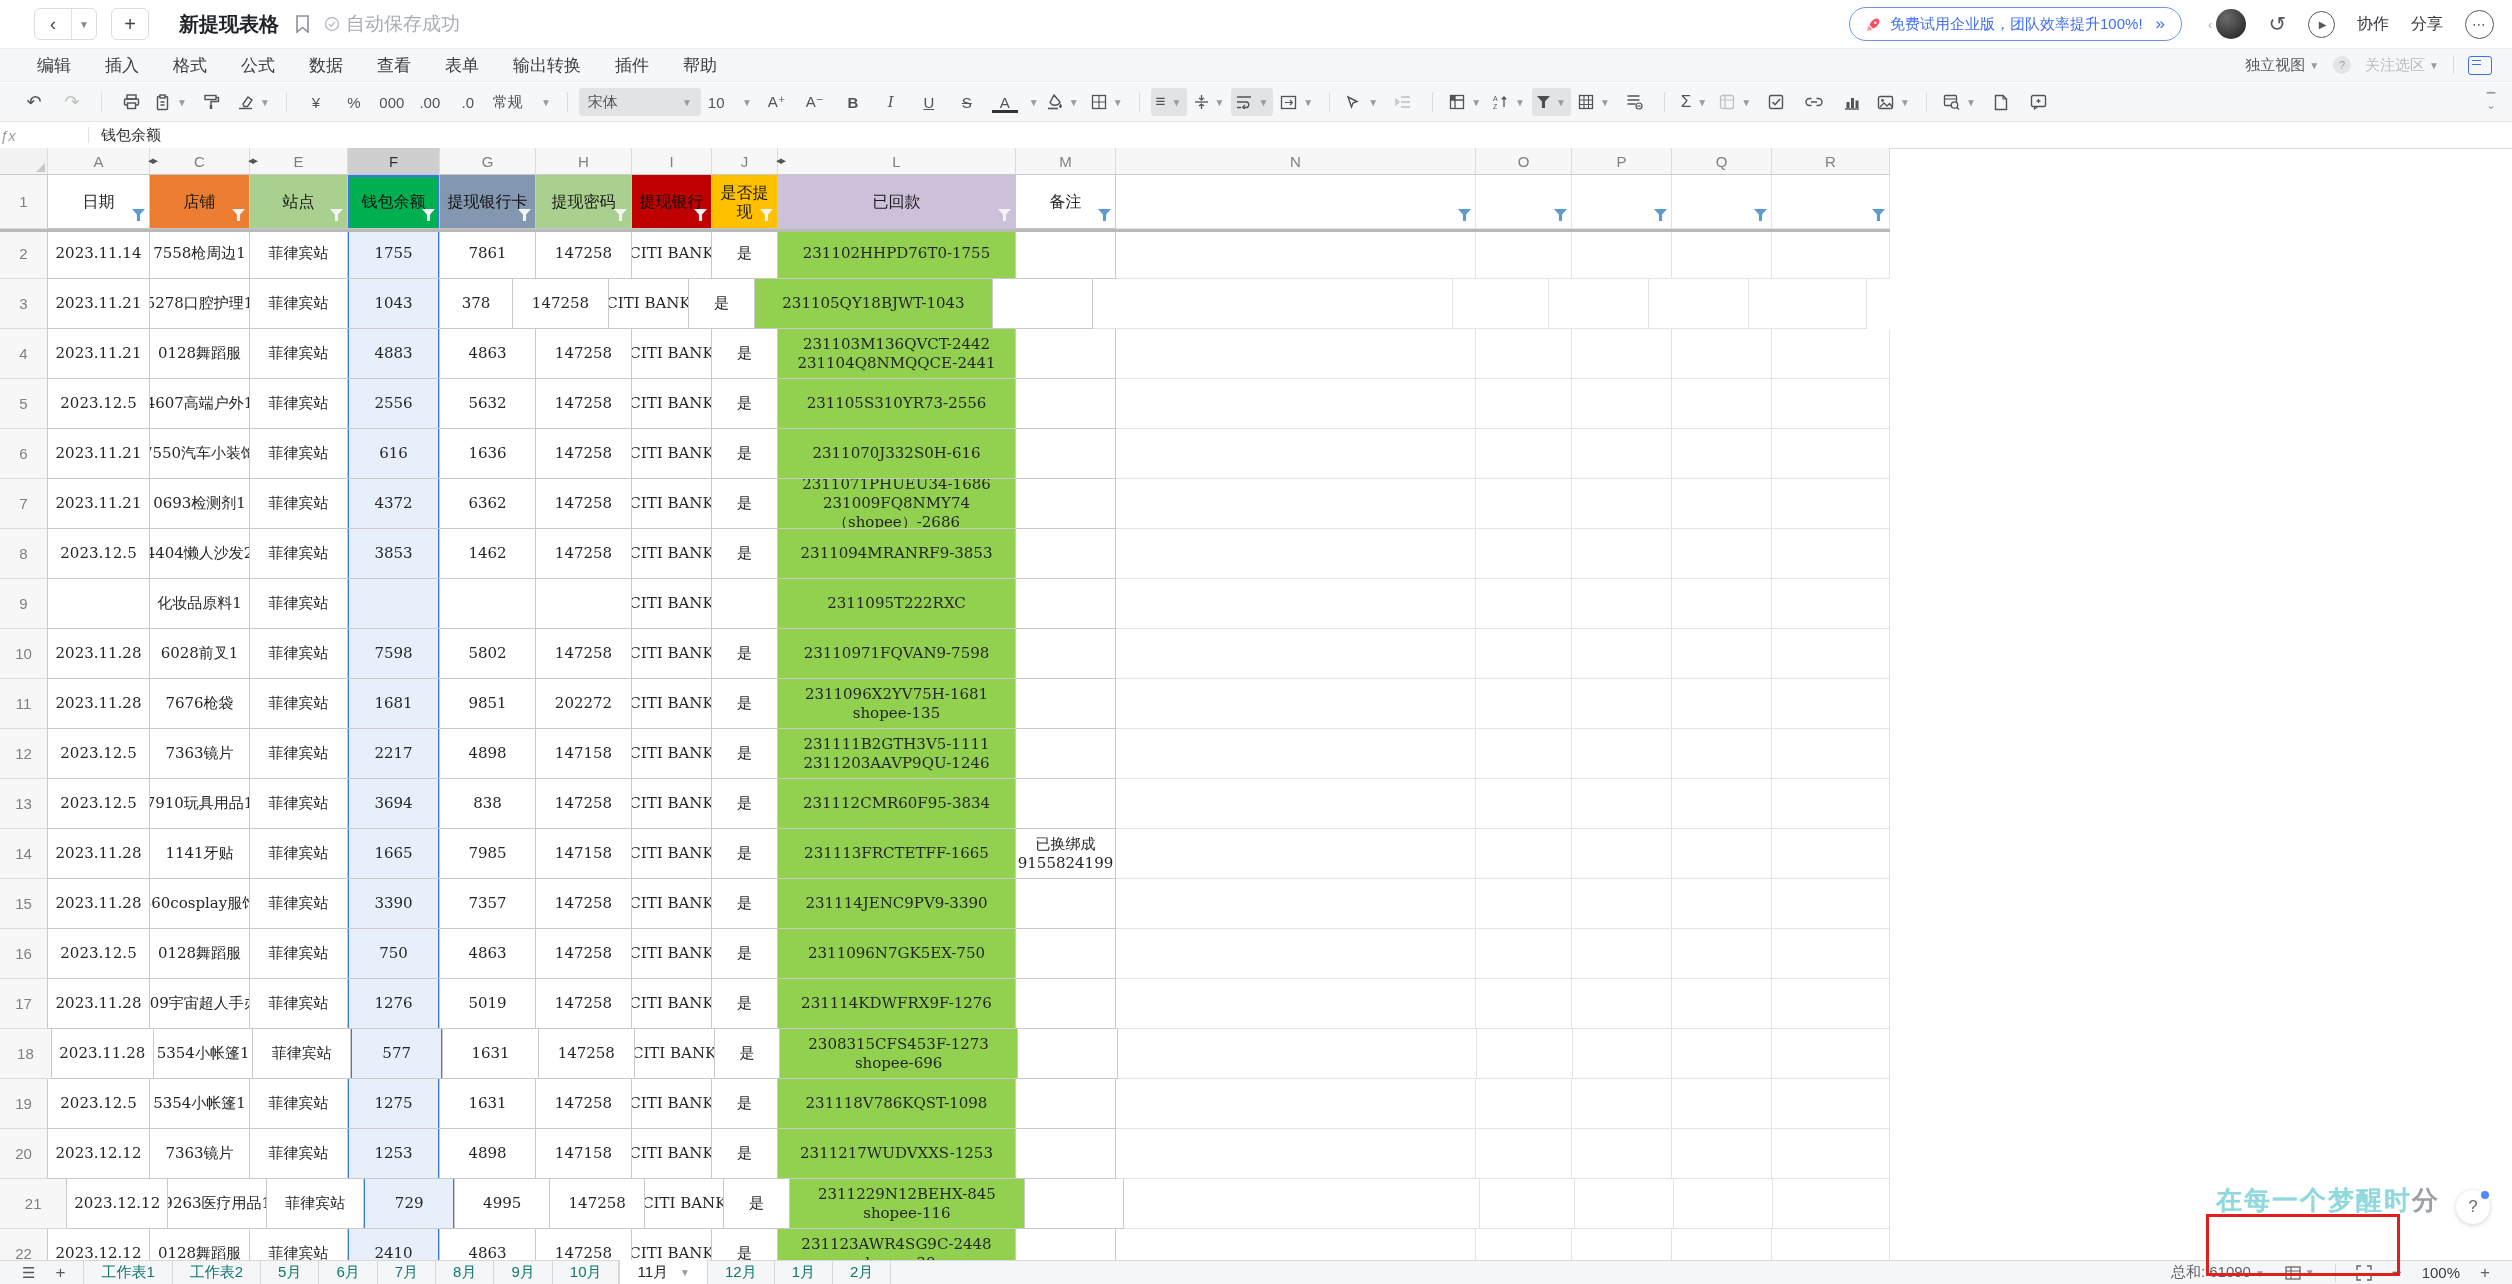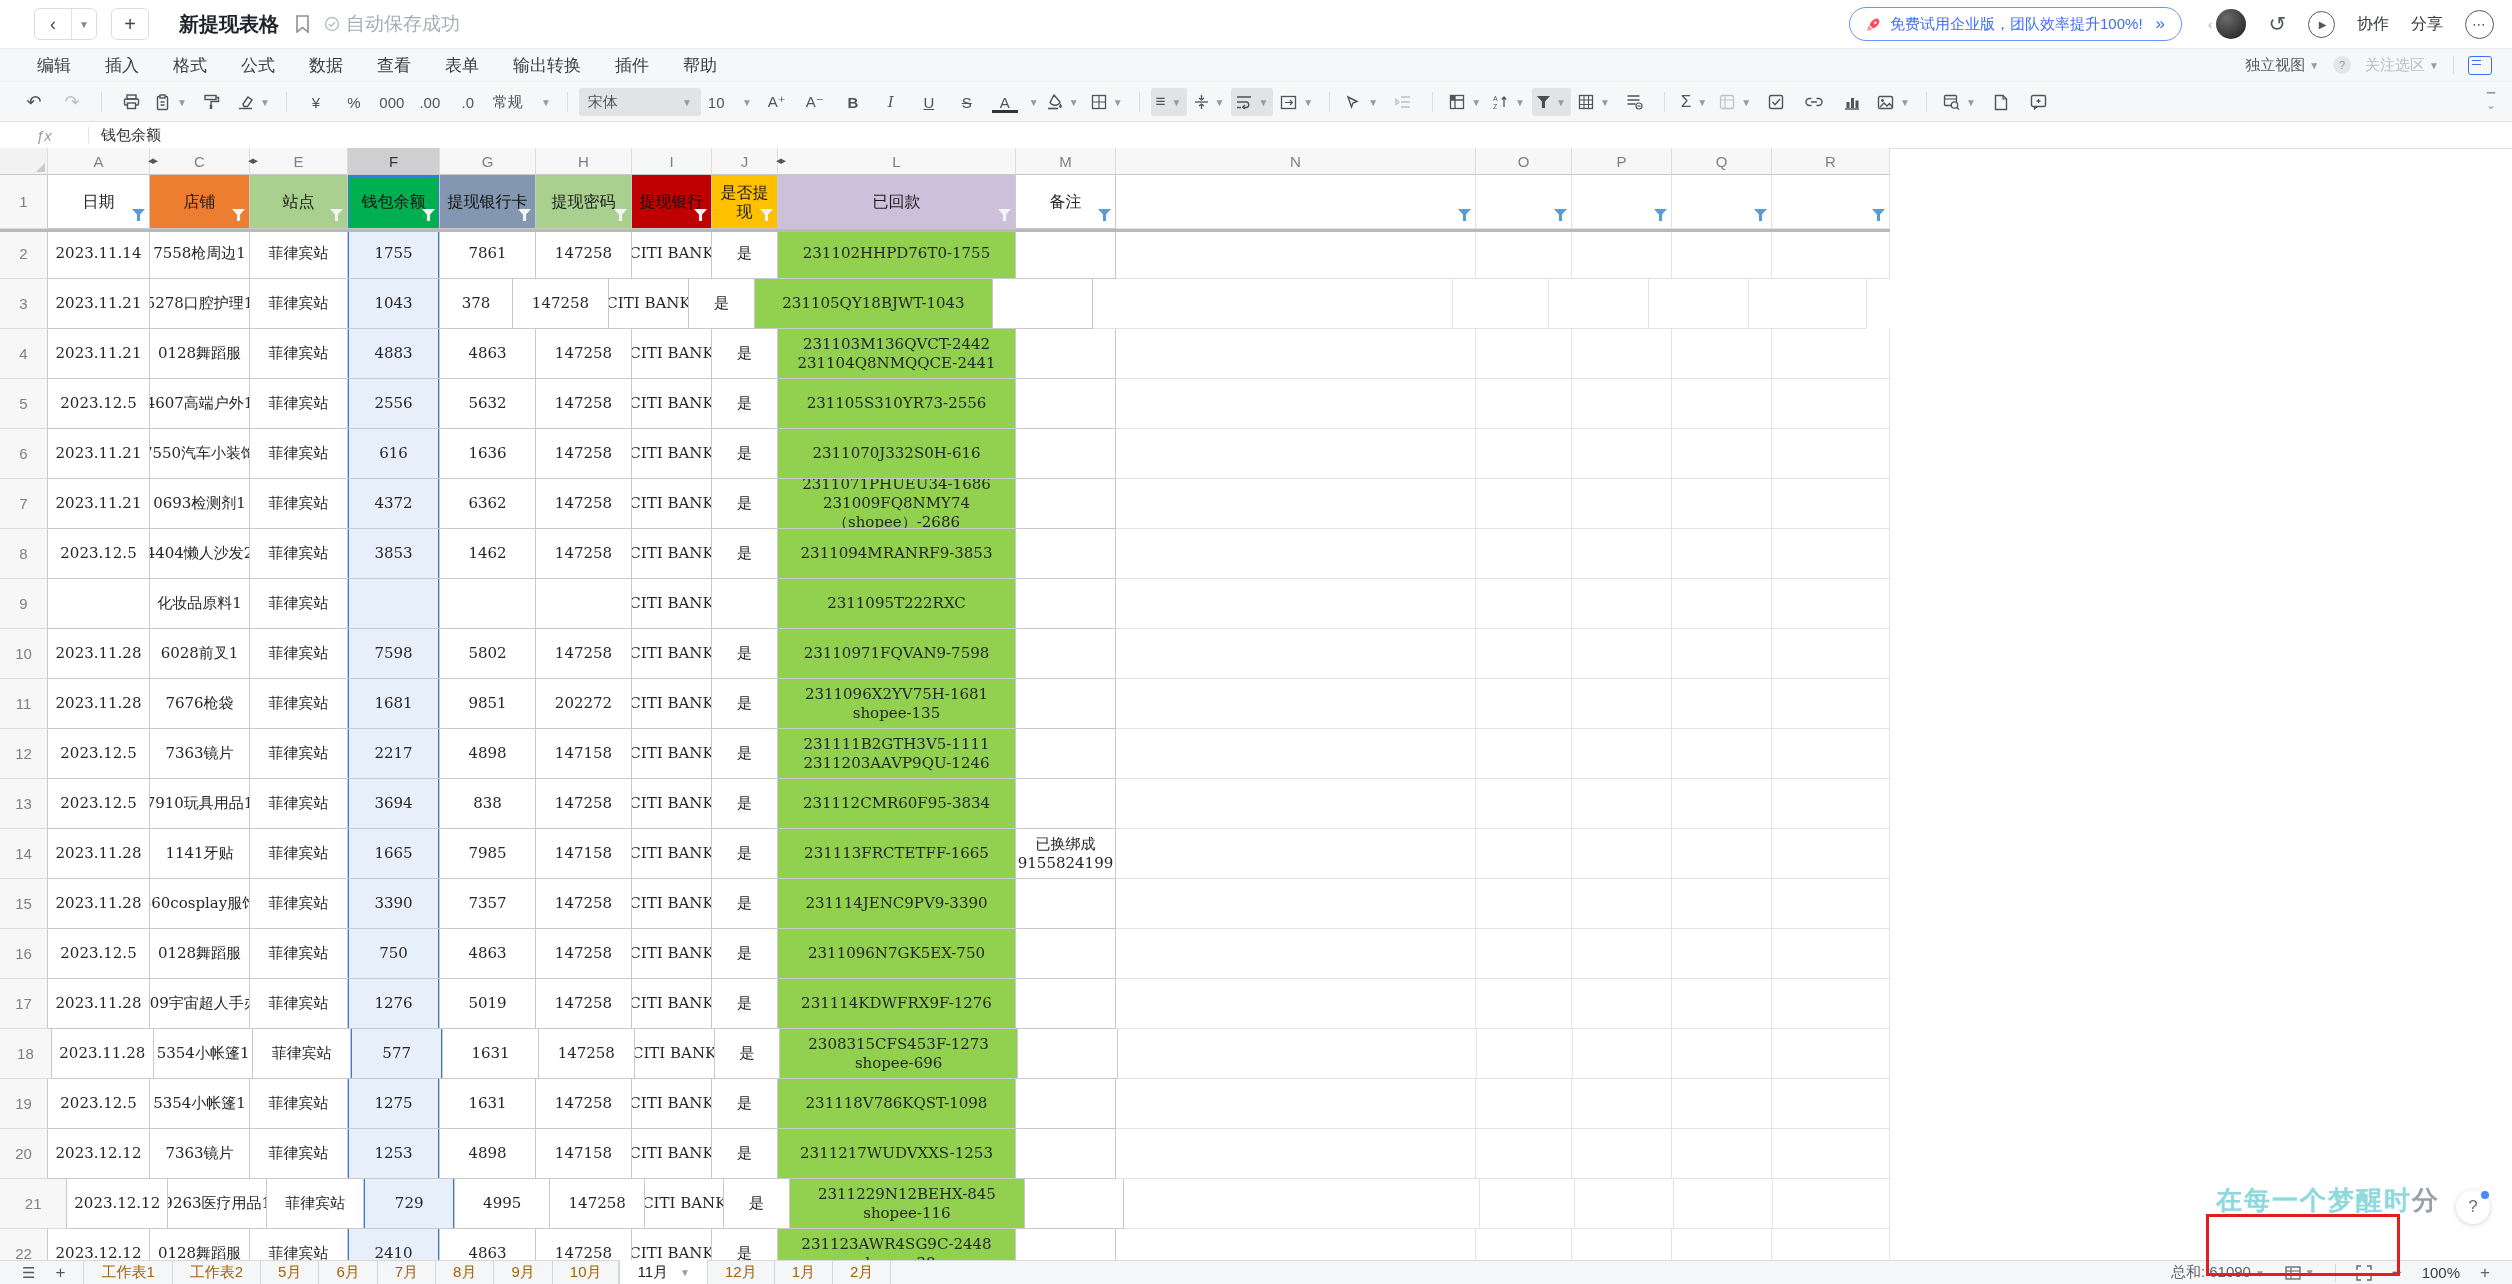--- a/index.html
+++ b/index.html
@@ -49,21 +49,21 @@
   .strike{text-decoration:line-through;}
   .fcolor{position:relative;}
   .fcolor:after{content:"";position:absolute;left:5px;right:5px;bottom:3px;height:3px;background:#333;}
   .funnel{display:inline-block;width:13px;height:12px;clip-path:polygon(0 0,100% 0,62% 45%,62% 100%,38% 100%,38% 45%,0 0);background:#5b9bd5;}
   .funnel.white{background:#f2f4f6;}
   .funnel.dark{background:#4a4d52;}
   .collapse-tb{margin-left:auto;color:#9a9a9a;display:flex;flex-direction:column;align-items:center;line-height:7px;font-size:11px;}
   .svgi{display:block;}
   
   .formulabar{position:absolute;top:122px;left:0;right:0;height:26px;background:#fff;border-bottom:1px solid #dedede;display:flex;align-items:center;}
-  .fx{width:88px;padding-left:36px;color:#9aa0a6;font-style:italic;font-size:15px;box-sizing:border-box;}
+  .fx{width:88px;color:#9aa0a6;font-style:italic;font-size:15px;box-sizing:border-box;}
   .fxdiv{width:1px;height:16px;background:#e3e3e3;}
   .fxval{padding-left:12px;font-size:15px;color:#333;}
   
   .grid{position:absolute;top:148px;left:0;width:1890px;height:1114px;overflow:hidden;background:#fff;}
   .lrow{display:flex;height:27px;}
   .lcell{box-sizing:border-box;background:#f7f7f7;border-right:1px solid #dcdcdc;border-bottom:1px solid #c9c9c9;color:#808080;font-size:15px;display:flex;align-items:center;justify-content:center;position:relative;}
   .lcell.corner{background:#f2f2f2;}
   .lcell.corner:after{content:"";position:absolute;right:2px;bottom:2px;border-left:9px solid transparent;border-bottom:9px solid #c8c8c8;}
   .lcell.selcol{background:#cfcfcf;color:#333;}
   .hidemark{position:absolute;right:-8px;top:6px;font-size:11px;color:#555;z-index:3;letter-spacing:-1px;}
@@ -73,21 +73,21 @@
   .cell.empty-right{border-right:1px solid #e3e3e3;border-bottom:1px solid #e3e3e3;}
   .cell.selF{background:#e7effa;box-shadow:inset 1px 0 0 #3b78e7,inset -1px 0 0 #3b78e7;}
   .cell.selF.hdr{box-shadow:inset 1px 0 0 #3b78e7,inset -1px 0 0 #3b78e7,inset 0 2px 0 #3b78e7;}
   .cell.green{background:#92d050;}
   .hfunnel{position:absolute;right:4px;bottom:7px;}
   .thickdiv{position:absolute;left:0;top:81px;width:1890px;height:3px;background:#b9b9b9;z-index:5;}
   
   .tabbar{position:absolute;left:0;right:0;bottom:0;height:23px;background:#f5f6f7;border-top:1px solid #d9d9d9;display:flex;align-items:stretch;font-size:15px;color:#44474c;}
   .tabbar .lefticons{display:flex;align-items:center;gap:4px;padding:0 10px 0 14px;}
   .ticon{color:#55585e;font-size:15px;padding:0 8px;}
-  .sheettab{display:flex;align-items:center;padding:0 17px;border-right:1px solid #d6d6d6;color:#a16207;position:relative;}
+  .sheettab{display:flex;align-items:center;padding:0 17px;border-right:1px solid #d6d6d6;color:#0f766e;position:relative;}
   .sheettab:first-of-type{border-left:1px solid #d6d6d6;}
   .sheettab.active{background:#fff;margin-top:-1px;border-left:1px solid #d6d6d6;color:#222;gap:8px;}
   .status{margin-left:auto;display:flex;align-items:center;gap:20px;padding-right:22px;color:#5f6368;}
   .status .zoom{color:#3a3d42;}
   .gridsel{display:flex;align-items:center;}
   .redbox{position:absolute;left:2206px;top:1214px;width:194px;height:62px;border:3px solid #e21f1f;box-sizing:border-box;z-index:20;pointer-events:none;}
   .watermark{position:absolute;left:2216px;top:1183px;font-size:26px;font-weight:bold;letter-spacing:2px;color:#8fd9dd;text-shadow:0 0 1px #c8eef0;z-index:18;}
   .watermark .tail{color:#9aa0a6;text-shadow:none;}
   .helpbtn{position:absolute;left:2456px;top:1190px;width:34px;height:34px;border-radius:50%;background:#fff;box-shadow:0 1px 5px rgba(0,0,0,.18);display:flex;align-items:center;justify-content:center;color:#6b6f76;font-size:17px;z-index:19;}
   .helpbtn .dot{position:absolute;right:1px;top:1px;width:8px;height:8px;border-radius:50%;background:#4d88ff;}

